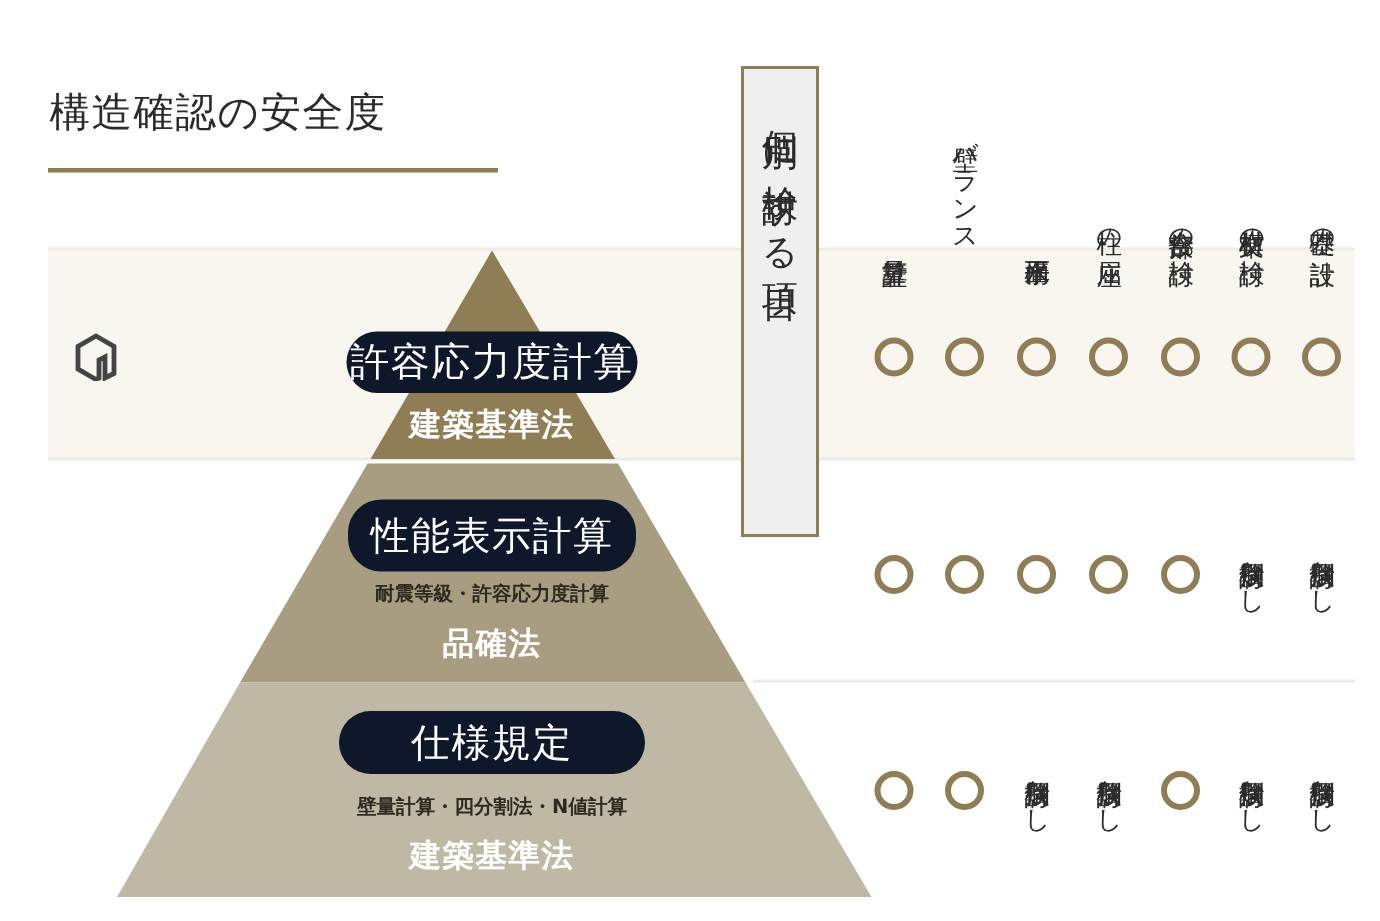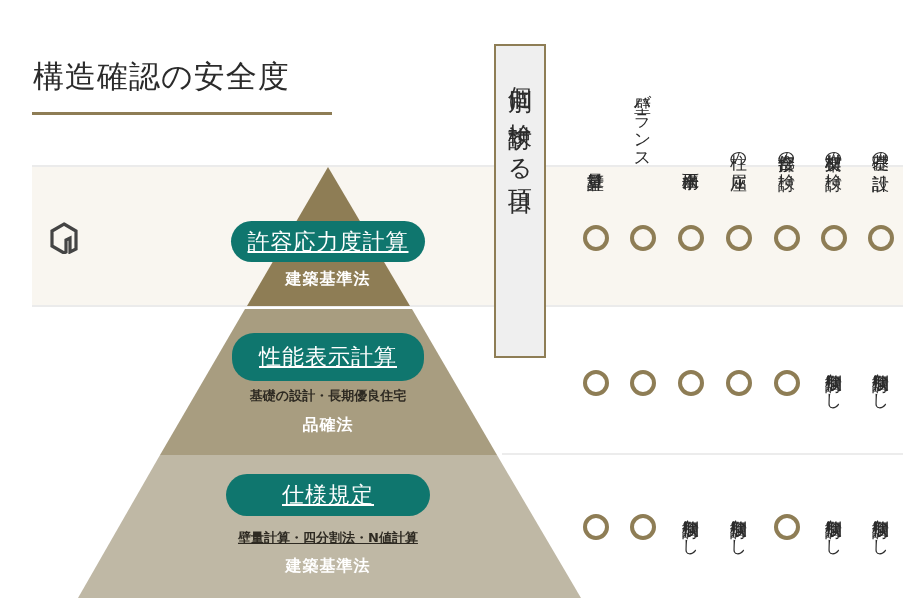--- a/index.html
+++ b/index.html
@@ -4,21 +4,21 @@
   <style>
     html, body { margin: 0; padding: 0; }
     body {
       width: 920px; height: 614px; position: relative; overflow: hidden;
       background: #ffffff;
       font-family: "DejaVu Sans", "Liberation Sans", sans-serif;
       color: #2a2a2a;
     }
     .abs { position: absolute; }
     .title {
-      left: 33px; top: 56px; font-size: 31px; letter-spacing: 1px;
+      left: 33px; top: 56px; font-size: 27px; letter-spacing: 1px;
       color: #2b2b2b; white-space: nowrap; line-height: 40px;
     }
     .title-rule { left: 32px; top: 112px; width: 300px; height: 3px; background: #8e7d55; }
 
     .band-top {
       left: 32px; top: 165px; width: 871px; height: 142px;
       background: #f9f6f0;
       border-top: 2px solid #ebebeb; border-bottom: 2px solid #ebebeb;
       box-sizing: border-box;
     }
@@ -26,25 +26,25 @@
 
     .logo { left: 49px; top: 222px; display: flex; align-items: center; }
     .logo-text {
       font-family: "DejaVu Serif", "Liberation Serif", serif;
       font-size: 24px; letter-spacing: 3px; color: #2e2e2e; margin-left: 8px;
     }
 
     .pyr { left: 0; top: 0; width: 920px; height: 614px; }
 
     .pill {
-      background: #0f766e; color: #fff; border-radius: 22px;
+      background: #0f172a; color: #fff; border-radius: 22px;
       display: flex; align-items: center; justify-content: center;
-      font-size: 22px; letter-spacing: 1px; white-space: nowrap; text-decoration: underline;
+      font-size: 26px; letter-spacing: 1px; white-space: nowrap;
     }
-    .law { color: #ffffff; font-weight: bold; font-size: 16px; text-align: center; white-space: nowrap; letter-spacing: 1px; }
+    .law { color: #ffffff; font-weight: bold; font-size: 21px; text-align: center; white-space: nowrap; letter-spacing: 1px; }
     .sub { color: #2e2a22; font-weight: bold; font-size: 13px; text-align: center; white-space: nowrap; }
 
     .vbox {
       left: 494px; top: 44px; width: 52px; height: 314px;
       background: #efefef; border: 2px solid #8e7d55; box-sizing: border-box;
       display: flex; justify-content: center; padding-top: 22px;
     }
     .vtext {
       writing-mode: vertical-rl; text-orientation: upright;
       font-size: 24px; letter-spacing: 3px; color: #2b2b2b;
@@ -85,25 +85,25 @@
 <div class="abs logo">
   <svg width="30" height="32" viewBox="0 0 30 32">
     <path d="M15 2 L27 9 L27 27 L21 30 L21 16 L17 18 L17 30 L15 31 L3 24 L3 9 Z" fill="none" stroke="#444" stroke-width="3.2" stroke-linejoin="miter"></path>
   </svg>
 </div>
 
 <div class="abs pill" style="left:231px; top:221px; width:194px; height:41px;">許容応力度計算</div>
 <div class="abs law" style="left:228px; top:269px; width:200px;">建築基準法</div>
 
 <div class="abs pill" style="left:232px; top:333px; width:192px; height:48px;">性能表示計算</div>
-<div class="abs sub" style="left:208px; top:387px; width:240px;">基礎の設計・長期優良住宅</div>
+<div class="abs sub" style="left:208px; top:387px; width:240px;">耐震等級・許容応力度計算</div>
 <div class="abs law" style="left:228px; top:415px; width:200px;text-align:center;">品確法</div>
 
 <div class="abs pill" style="left:226px; top:474px; width:204px; height:42px;">仕様規定</div>
-<div class="abs sub" style="left:198px; top:529px; width:260px;text-decoration:underline;">壁量計算・四分割法・N値計算</div>
+<div class="abs sub" style="left:198px; top:529px; width:260px;">壁量計算・四分割法・N値計算</div>
 <div class="abs law" style="left:228px; top:556px; width:200px;">建築基準法</div>
 
 <div class="abs vbox">
   <span class="vtext">個別に検討する項目</span>
 </div>
 
 <div class="col-head" style="left:596px;">壁量計算</div>
 <div class="col-head" style="left:643px;">壁バランス</div>
 <div class="col-head" style="left:691px;">水平構面</div>
 <div class="col-head" style="left:739px;">柱の座屈</div>

